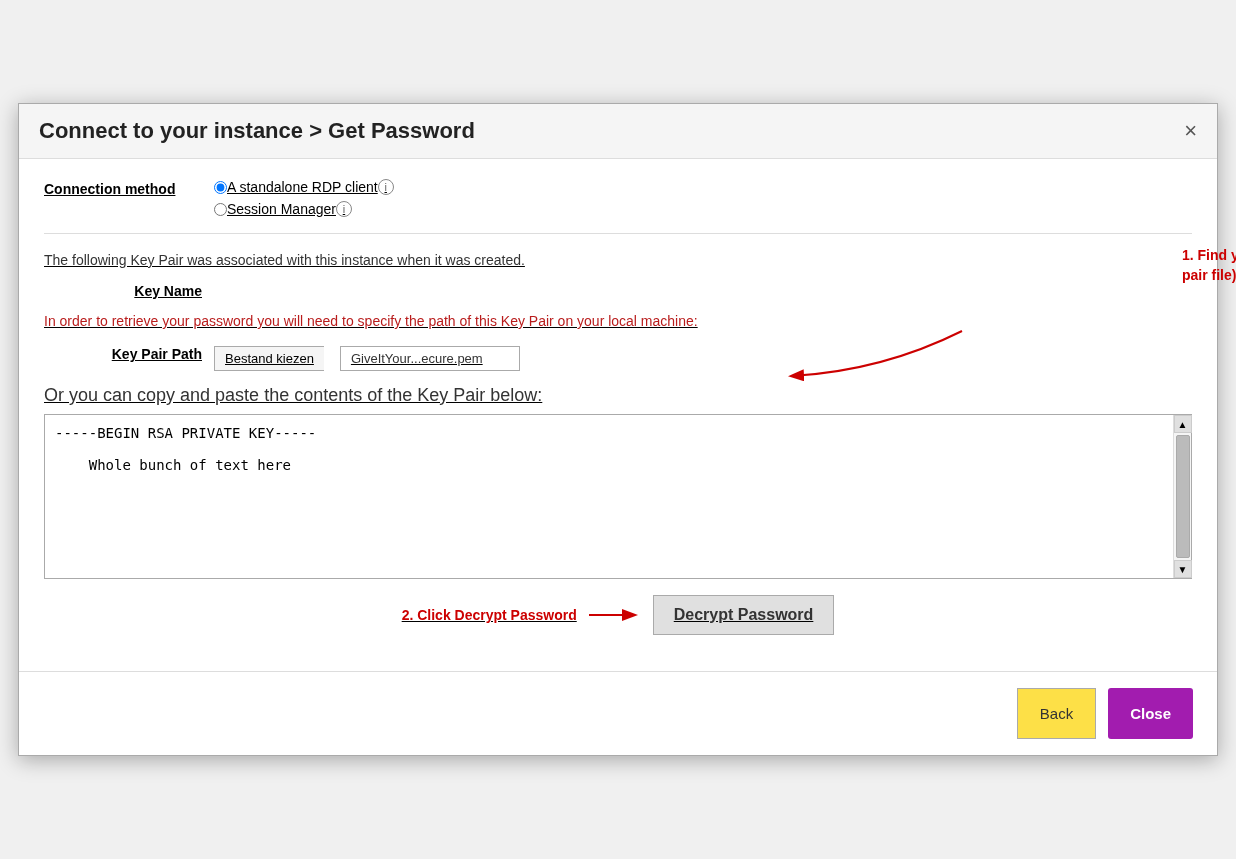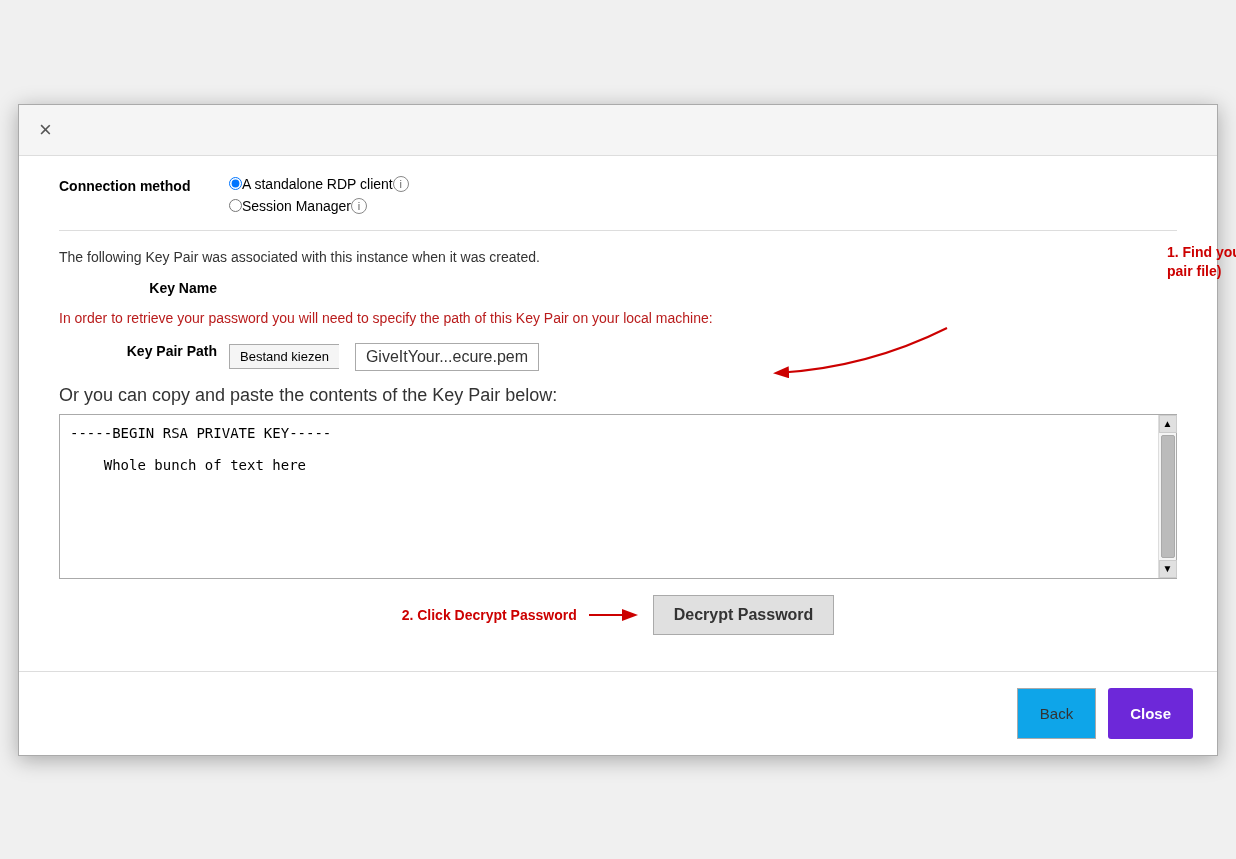--- a/index.html
+++ b/index.html
@@ -33,21 +33,22 @@
     }
     .close-btn {
       font-size: 22px;
       color: #555;
       cursor: pointer;
       background: none;
       border: none;
       line-height: 1;
     }
     .dialog-body {
-      padding: 20px 40px;
+      padding: 20px 25px;
+      text-decoration: underline;
     }
     .connection-method-section {
       display: flex;
       align-items: flex-start;
       margin-bottom: 16px;
     }
     .section-label {
       font-weight: bold;
       font-size: 14px;
       min-width: 170px;
@@ -128,21 +129,21 @@
       border: 1px solid #aaa;
       background: #f5f5f5;
       cursor: pointer;
       font-size: 13px;
       border-right: none;
     }
     .file-name-display {
       padding: 4px 10px;
       border: 1px solid #aaa;
       background: #fff;
-      font-size: 16px;
+      font-size: 13px;
       color: #333;
       min-width: 180px;
     }
     .copy-paste-label {
       font-size: 18px;
       color: #333;
       margin-bottom: 8px;
     }
     .textarea-wrapper {
       position: relative;
@@ -218,43 +219,44 @@
     .dialog-footer {
       border-top: 1px solid #ddd;
       padding: 16px 24px;
       display: flex;
       justify-content: flex-end;
       gap: 12px;
       background: #fff;
     }
     .back-btn {
       padding: 16px 22px;
-      background: #0ea5e9;
+      background: #fde047;
       border: 1px solid #aaa;
       font-size: 15px;
       cursor: pointer;
       color: #333;
     }
     .close-footer-btn {
       padding: 10px 22px;
-      background: #6d28d9;
+      background: #a21caf;
       border: none;
       font-size: 15px;
       cursor: pointer;
       color: #fff;
       font-weight: bold;
       border-radius: 3px;
     }
   </style>
 </head>
 <body>
 
 <div class="dialog">
 
   <div class="dialog-header">
+    <span class="dialog-title">Connect to your instance &gt; Get Password</span>
     <button class="close-btn">×</button>
   </div>
 
   <div class="dialog-body">
 
     <div class="connection-method-section">
       <div class="section-label">Connection method</div>
       <div class="radio-group">
         <label class="radio-option">
           <input type="radio" name="connection" checked="" style="">

